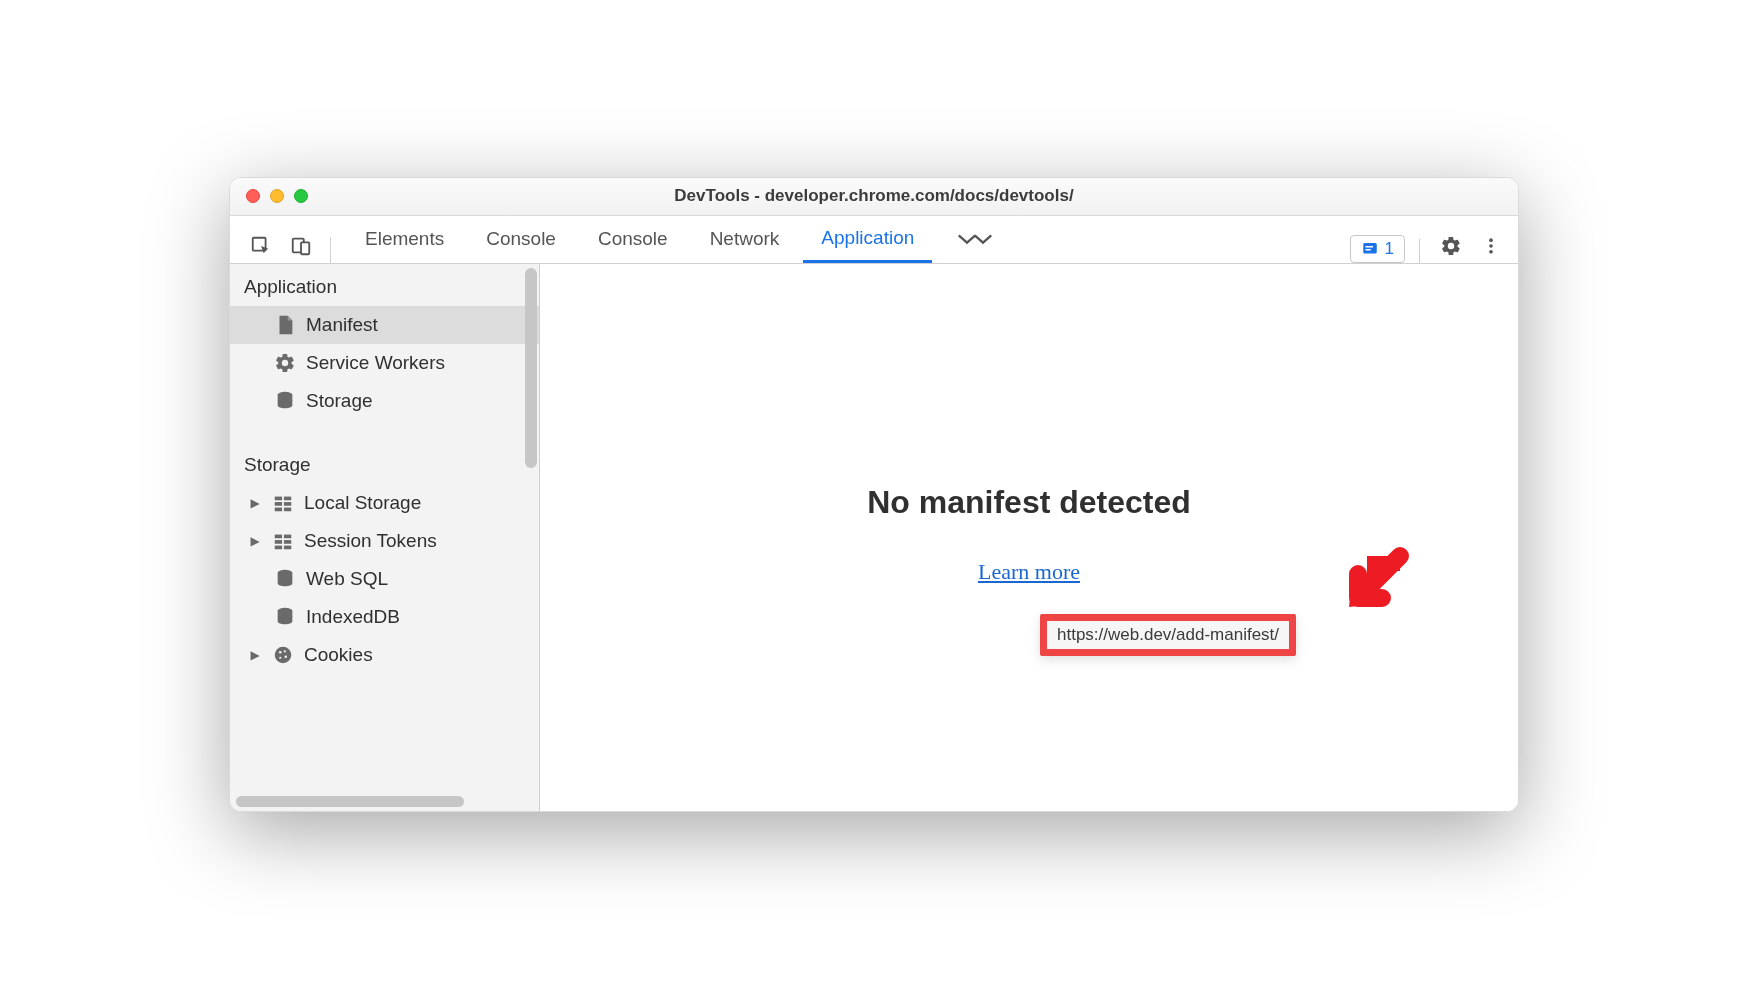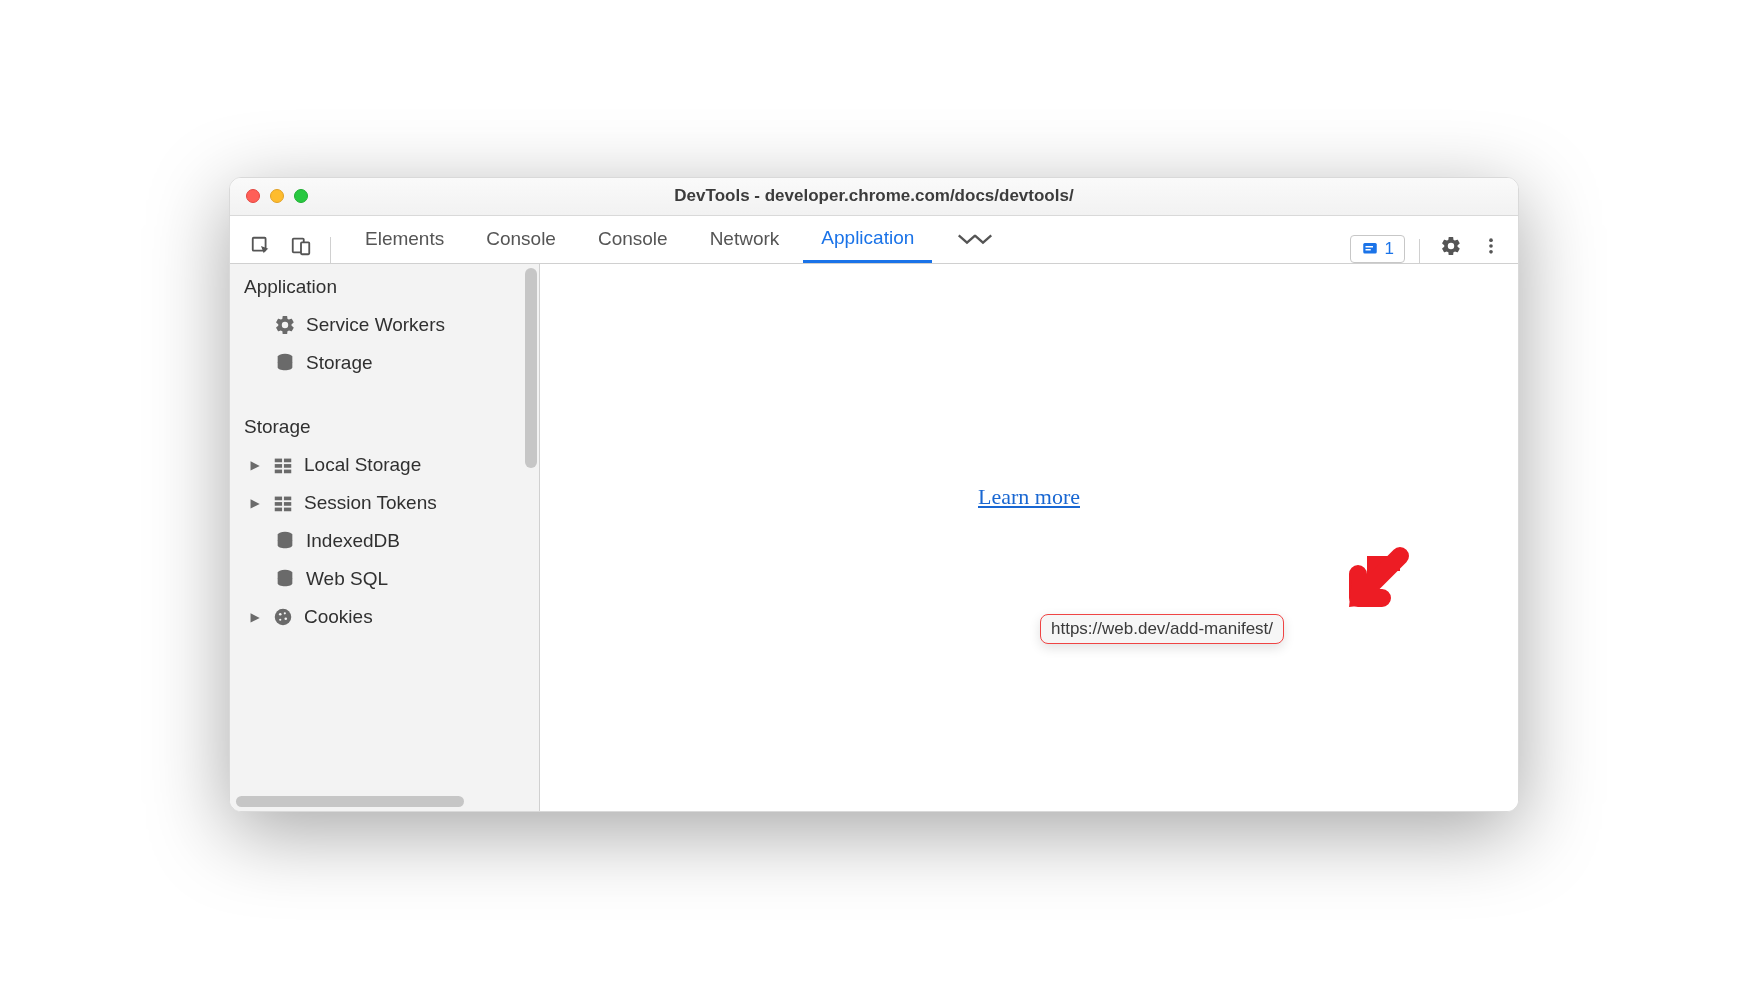--- a/index.html
+++ b/index.html
@@ -106,25 +106,25 @@
   .empty {
     position:absolute; left:0; right:0; top:220px;
     text-align:center;
   }
   .empty h1 { font-size:32px; font-weight:700; color:#303030; margin-bottom:38px;}
   .empty a { font-size:22px; color:#1967d2; text-decoration:underline;font-family:Liberation Serif, serif;}
   .tooltip {
     position:absolute;
     left:500px; top:350px;
     background:#f6f6f6;
-    border:1px solid #ef4444;
+    border:7px solid #ef4444;
     padding:4px 10px;
     font-size:17px;
     color:#3b3b3b;
-    border-radius:8px;
+    border-radius:2px;
     box-shadow: 0 4px 12px rgba(0,0,0,.12);
   }
   .annot-arrow {
     position:absolute;
     left:800px; top:280px;
     color:#ed1c24;
     transform: rotate(0deg);
   }
 </style>
 </head>
@@ -191,20 +191,27 @@
             <circle cx="12" cy="19" r="2.2"></circle>
           </svg>
     </div>
   </div>
 
   <div class="body">
     <div class="sidebar">
       <div class="sb-scroll"></div>
       <div class="sb-section-title">Application</div>
 
+      <div class="sb-item sel">
+        <svg class="icon" viewBox="0 0 24 24">
+              <path d="M6 2h9l5 5v15H6z" fill="#6a6a6a"></path>
+              <path d="M15 2v5h5" fill="#9a9a9a"></path>
+            </svg>
+        <span class="lbl">Manifest</span>
+      </div>
       <div class="sb-item">
         <svg class="icon" viewBox="0 0 24 24" fill="#6a6a6a">
               <path d="M19.14,12.94a7.07,7.07,0,0,0,.05-.94,7.07,7.07,0,0,0-.05-.94l2.11-1.65a.5.5,0,0,0,.12-.64l-2-3.46a.5.5,0,0,0-.61-.22l-2.49,1a7,7,0,0,0-1.62-.94L14.4,2.5a.5.5,0,0,0-.5-.42h-4a.5.5,0,0,0-.5.42L9.15,5.15a7,7,0,0,0-1.62.94l-2.49-1a.5.5,0,0,0-.61.22l-2,3.46a.5.5,0,0,0,.12.64L4.66,11.06a7.07,7.07,0,0,0-.05.94,7.07,7.07,0,0,0,.05.94L2.55,14.59a.5.5,0,0,0-.12.64l2,3.46a.5.5,0,0,0,.61.22l2.49-1a7,7,0,0,0,1.62.94l.25,2.65a.5.5,0,0,0,.5.42h4a.5.5,0,0,0,.5-.42l.25-2.65a7,7,0,0,0,1.62-.94l2.49,1a.5.5,0,0,0,.61-.22l2-3.46a.5.5,0,0,0-.12-.64ZM12,15.5A3.5,3.5,0,1,1,15.5,12,3.5,3.5,0,0,1,12,15.5Z"></path>
             </svg>
         <span class="lbl">Service Workers</span>
       </div>
       <div class="sb-item">
         <svg class="icon" viewBox="0 0 24 24" fill="#6a6a6a">
               <ellipse cx="12" cy="5" rx="8" ry="3"></ellipse>
               <path d="M4 5v6c0 1.66 3.58 3 8 3s8-1.34 8-3V5"></path>
@@ -239,47 +246,48 @@
               <rect x="13" y="17" width="8" height="4"></rect>
             </svg>
         <span class="lbl">Session Tokens</span>
       </div>
       <div class="sb-item">
         <svg class="icon" viewBox="0 0 24 24" fill="#6a6a6a">
               <ellipse cx="12" cy="5" rx="8" ry="3"></ellipse>
               <path d="M4 5v6c0 1.66 3.58 3 8 3s8-1.34 8-3V5"></path>
               <path d="M4 11v6c0 1.66 3.58 3 8 3s8-1.34 8-3v-6"></path>
             </svg>
-        <span class="lbl">IndexedDB</span>
+        <span class="lbl">Web SQL</span>
       </div>
       <div class="sb-item">
         <svg class="icon" viewBox="0 0 24 24" fill="#6a6a6a">
               <ellipse cx="12" cy="5" rx="8" ry="3"></ellipse>
               <path d="M4 5v6c0 1.66 3.58 3 8 3s8-1.34 8-3V5"></path>
               <path d="M4 11v6c0 1.66 3.58 3 8 3s8-1.34 8-3v-6"></path>
             </svg>
-        <span class="lbl">Web SQL</span>
+        <span class="lbl">IndexedDB</span>
       </div>
       <div class="sb-item">
         <span class="tree-arrow">▶</span>
         <svg class="icon" viewBox="0 0 24 24" fill="#6a6a6a">
               <circle cx="12" cy="12" r="9"></circle>
               <circle cx="9" cy="9" r="1.4" fill="#f3f3f3"></circle>
               <circle cx="14" cy="8" r="1.2" fill="#f3f3f3"></circle>
               <circle cx="15" cy="14" r="1.4" fill="#f3f3f3"></circle>
               <circle cx="9" cy="15" r="1.2" fill="#f3f3f3"></circle>
             </svg>
         <span class="lbl">Cookies</span>
       </div>
 
       <div class="sb-hscroll"></div>
     </div>
 
     <div class="main">
       <div class="empty">
+        <h1>No manifest detected</h1>
         <a href="#">Learn more</a>
       </div>
       <div class="tooltip">https://web.dev/add-manifest/</div>
       <div class="annot-arrow">
         <svg width="72" height="72" viewBox="0 0 24 24" fill="#ed1c24">
               <path d="M4 20 L4 11 L9 11 L9 4 L20 4 L20 9 L13 9 L13 20 Z" transform="rotate(0 12 12)"></path>
               <path d="M3 21 L14 10 L18 14 L21 3 L10 6 L14 10" fill="none"></path>
               <path d="M20 4 L6 18 L6 10 L6 18 L14 18" stroke="#ed1c24" stroke-width="6" stroke-linecap="round" stroke-linejoin="round" fill="none"></path>
               <path d="M6 18 L5 19" fill="#ed1c24"></path>
               <polygon points="3,21 4,12 12,20"></polygon>

